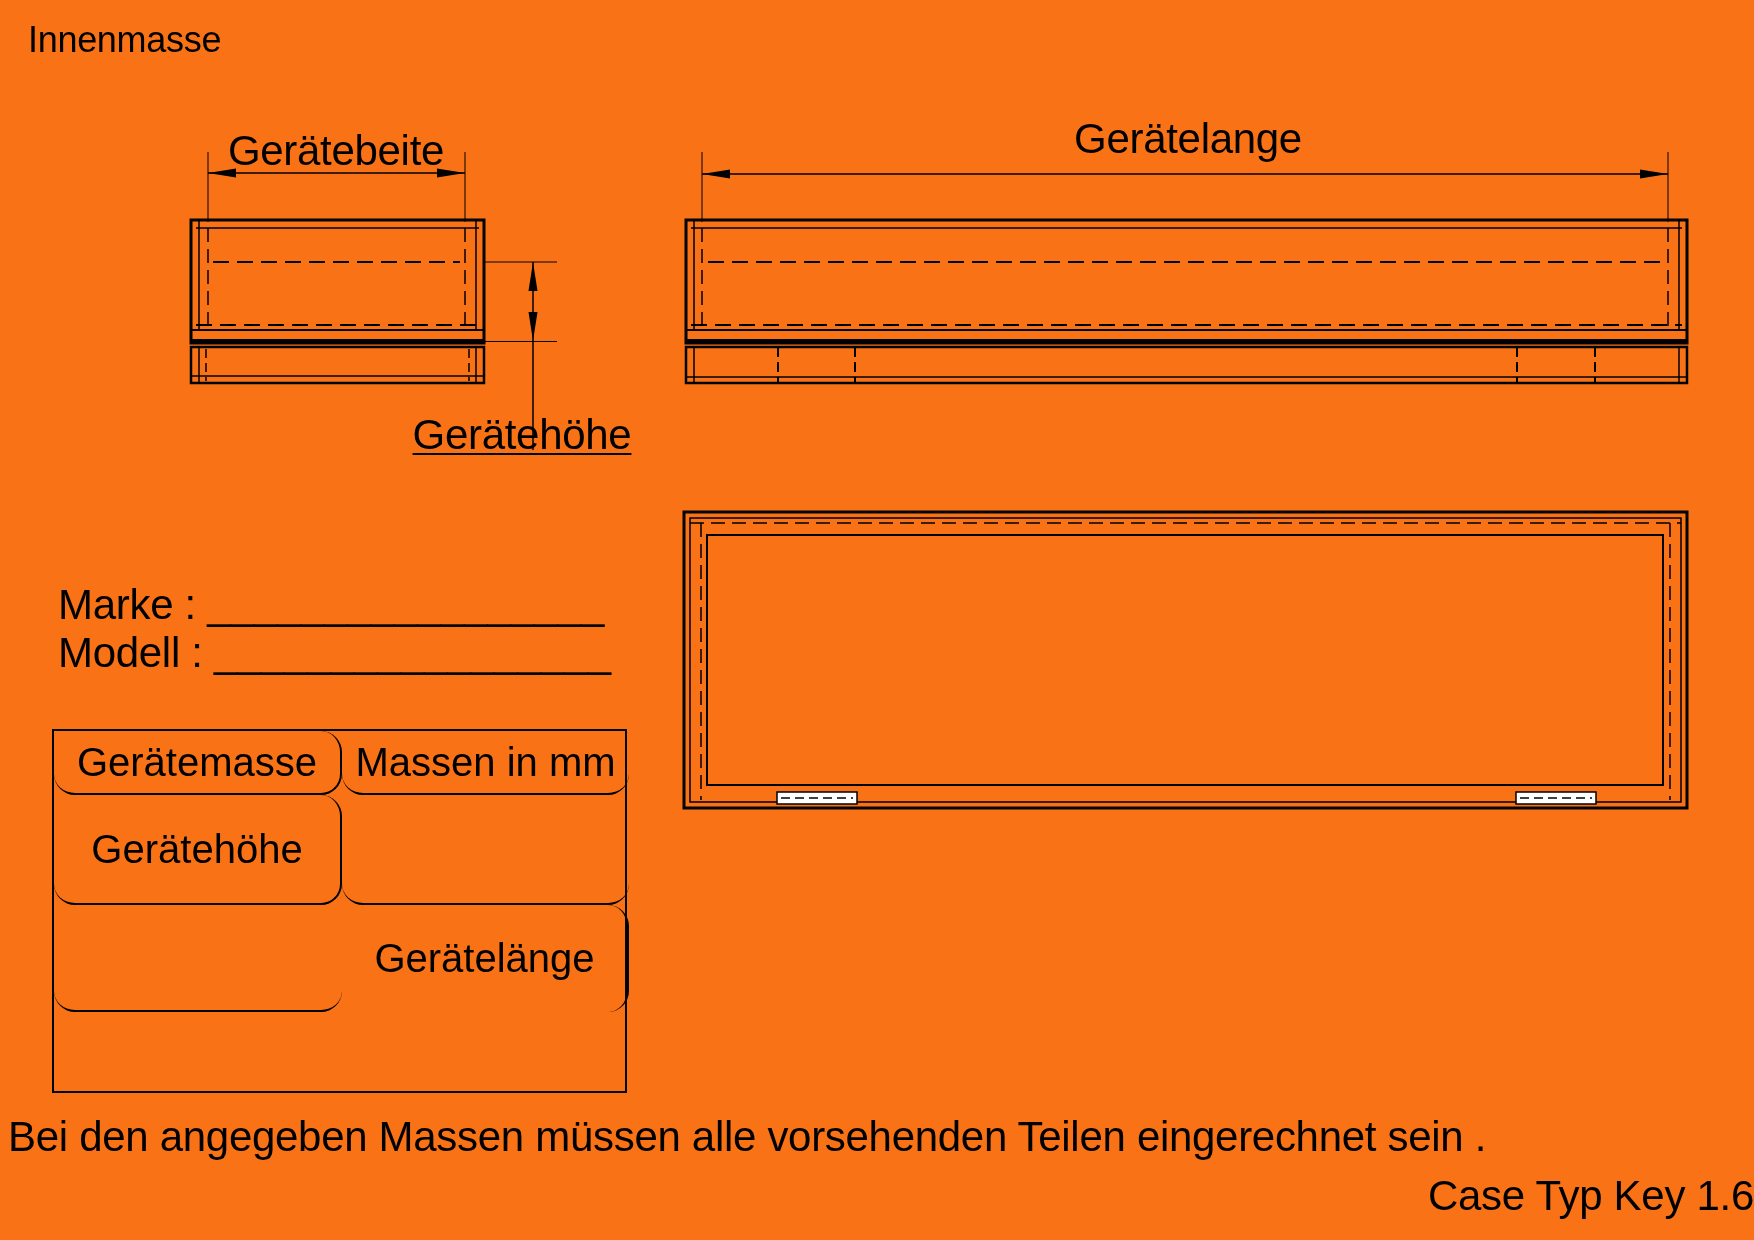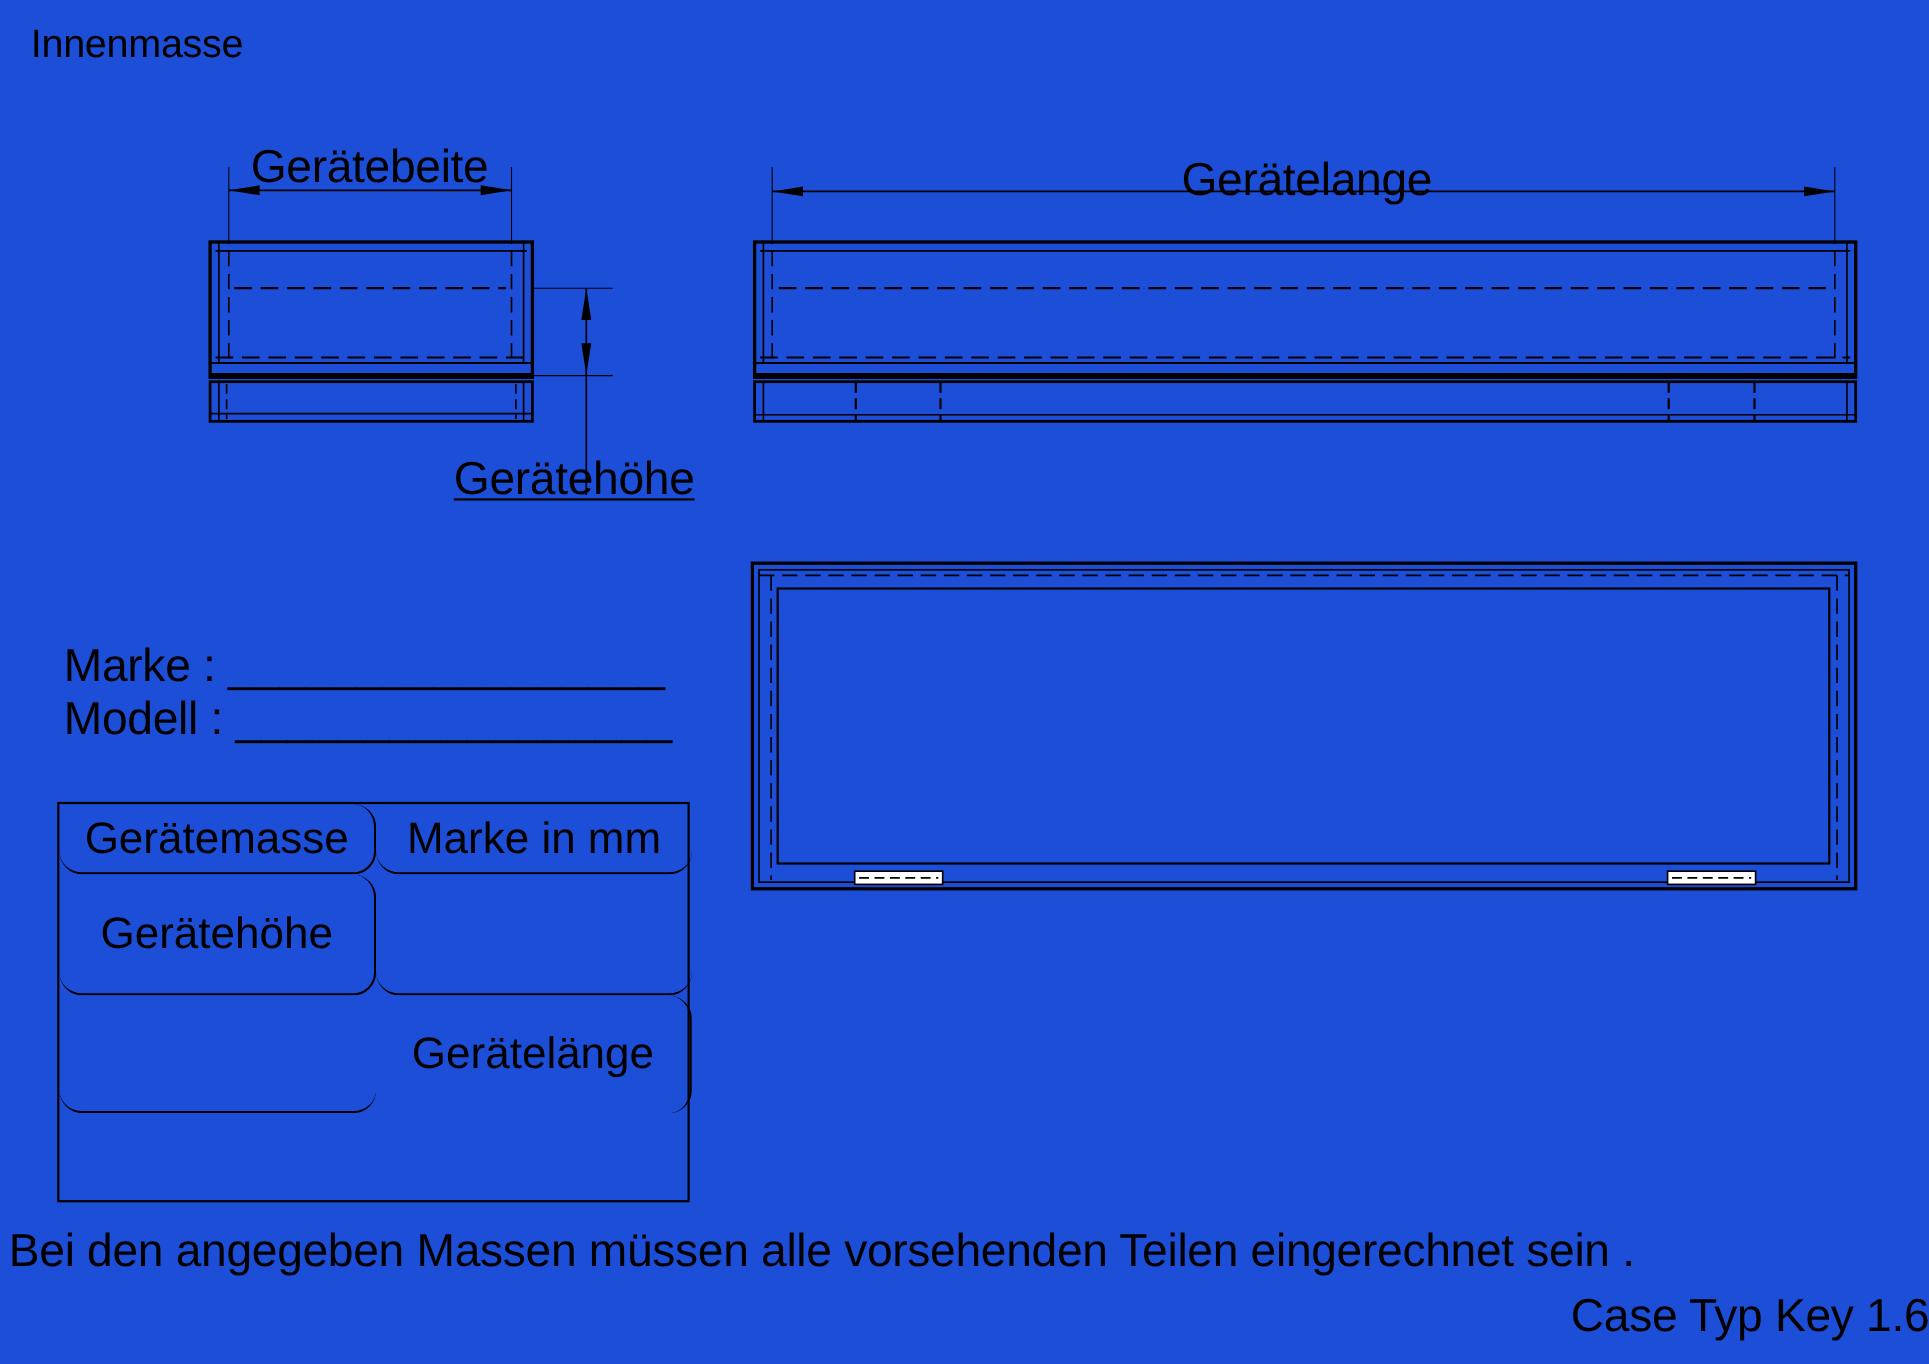--- a/index.html
+++ b/index.html
@@ -1,19 +1,19 @@
 <!DOCTYPE html>
 <html><head>
 <meta charset="utf-8">
 <style>
   html,body{margin:0;padding:0;background:#ffffff;}
   .page{
     position:relative;
     width:1754px;height:1240px;
-    background:#1d4ed8;
+    background:#f97316;
     font-family:"Liberation Sans","DejaVu Sans",sans-serif;
     color:#000;
     overflow:hidden;
   }
   .page svg{position:absolute;left:0;top:0;}
   .txt{position:absolute;white-space:pre;line-height:1;letter-spacing:-0.3px;}
   .title{font-size:36px;}
   .dimlabel{font-size:42px;transform:translateX(-50%);}
   .underlined{text-decoration:underline;text-decoration-thickness:2px;text-underline-offset:4px;}
   .formline{font-size:42px;}
@@ -123,31 +123,31 @@
       <line x1="781" y1="798" x2="853" y2="798" stroke-width="1.5" stroke-dasharray="9,5"></line>
       <rect x="1516" y="792" width="80" height="12" stroke-width="1.5" fill="#ffffff"></rect>
       <line x1="1520" y1="798" x2="1592" y2="798" stroke-width="1.5" stroke-dasharray="9,5"></line>
     </g>
   </svg>
 
   <div class="txt title" style="left:28px;top:22px;">Innenmasse</div>
 
   <div class="txt dimlabel" style="left:336px;top:130px;">Gerätebeite</div>
 
-  <div class="txt dimlabel" style="left:1188px;top:142px;">Gerätelange</div>
+  <div class="txt dimlabel" style="left:1188px;top:118px;">Gerätelange</div>
 
   <div class="txt dimlabel underlined" style="left:522px;top:414px;">Gerätehöhe</div>
 
   <div class="txt formline" style="left:58px;top:584px;"><span>Marke :</span><span> </span><span class="blank">_________________</span></div>
 
   <div class="txt formline" style="left:58px;top:632px;"><span>Modell :</span><span> </span><span class="blank">_________________</span></div>
 
   <div class="dimtable">
     <div class="cell">Gerätemasse</div>
-    <div class="cell last-col">Marke in mm</div>
+    <div class="cell last-col">Massen in mm</div>
 
     <div class="cell">Gerätehöhe</div>
     <div class="cell last-col"></div>
 
     <div class="cell last-col"></div>
 
     <div class="cell last-row">Gerätelänge</div>
     <div class="cell last-col last-row"></div>
   </div>
 

